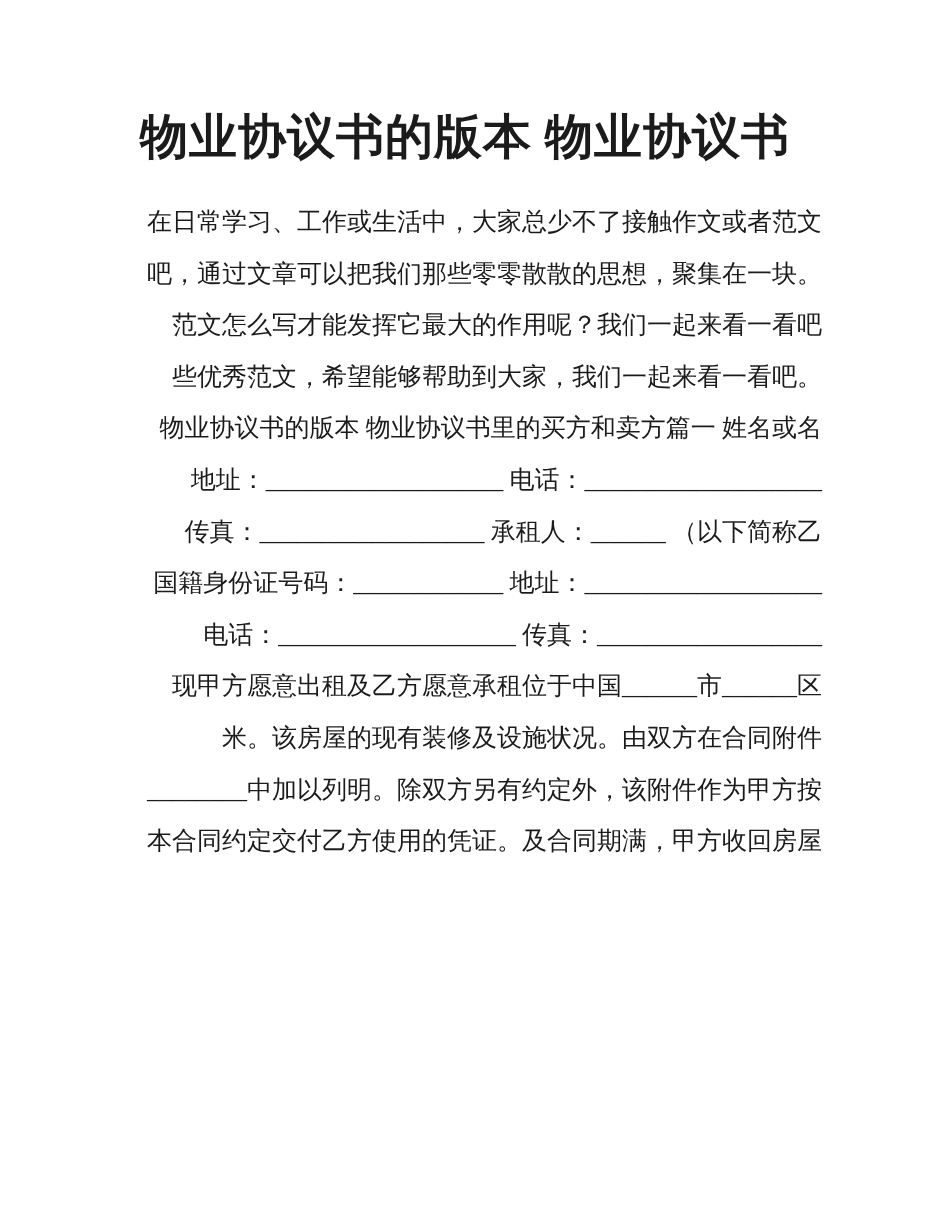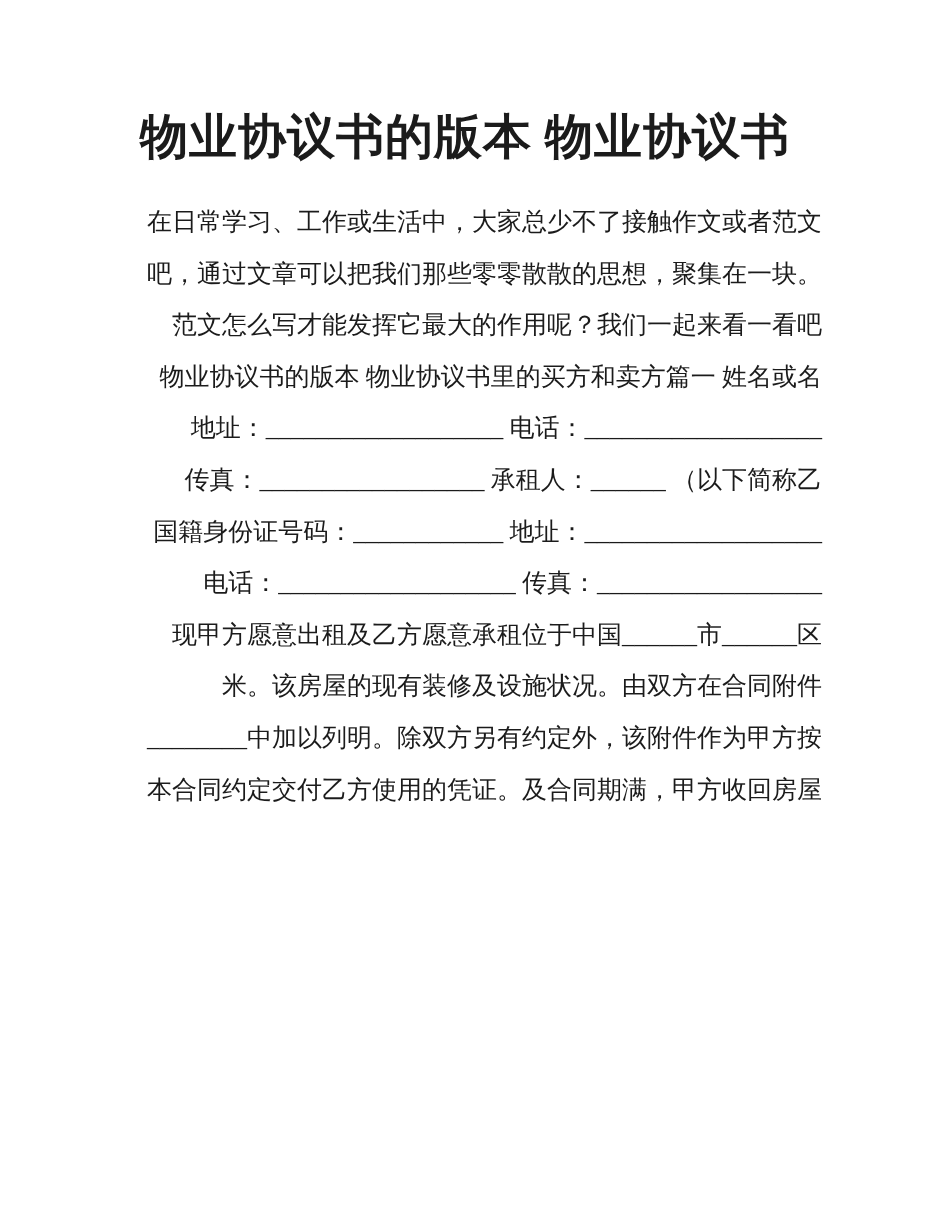--- a/index.html
+++ b/index.html
@@ -45,20 +45,21 @@
 <div class="page">
 
   <h1 class="doc-title">
     <div class="title-line">物业协议书的版本 物业协议书</div>
   </h1>
 
   <div class="doc-body">
     <div class="body-line">在日常学习、工作或生活中，大家总少不了接触作文或者范文</div>
     <div class="body-line">吧，通过文章可以把我们那些零零散散的思想，聚集在一块。</div>
     <div class="body-line">范文怎么写才能发挥它最大的作用呢？我们一起来看一看吧</div>
+    <div class="body-line">些优秀范文，希望能够帮助到大家，我们一起来看一看吧。</div>
     <div class="body-line">物业协议书的版本 物业协议书里的买方和卖方篇一 姓名或名</div>
     <div class="body-line">地址：___________________ 电话：___________________</div>
     <div class="body-line">传真：__________________ 承租人：______ （以下简称乙</div>
     <div class="body-line">国籍身份证号码：____________ 地址：___________________</div>
     <div class="body-line">电话：___________________ 传真：__________________</div>
     <div class="body-line">现甲方愿意出租及乙方愿意承租位于中国______市______区</div>
     <div class="body-line">米。该房屋的现有装修及设施状况。由双方在合同附件</div>
     <div class="body-line">________中加以列明。除双方另有约定外，该附件作为甲方按</div>
     <div class="body-line">本合同约定交付乙方使用的凭证。及合同期满，甲方收回房屋</div>
   </div>

